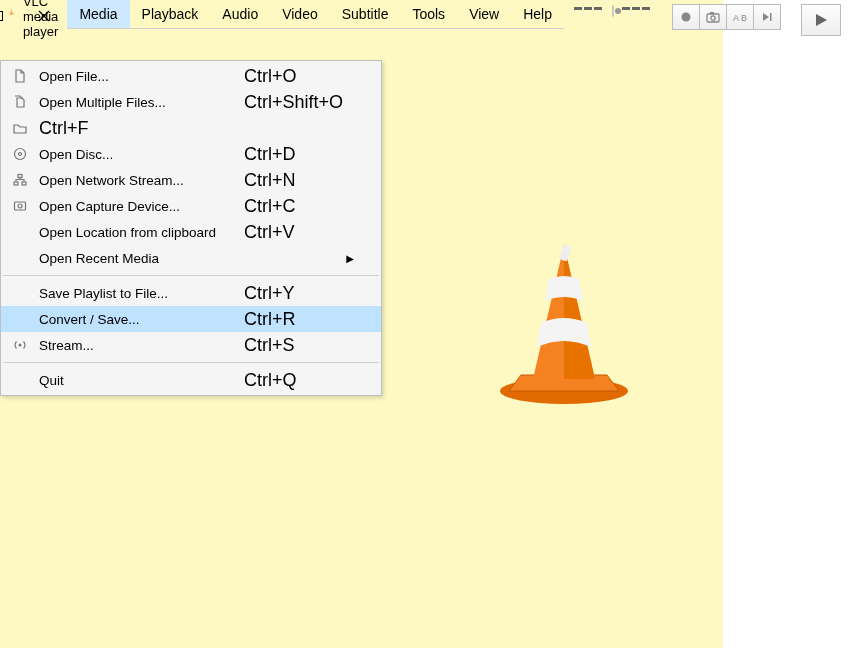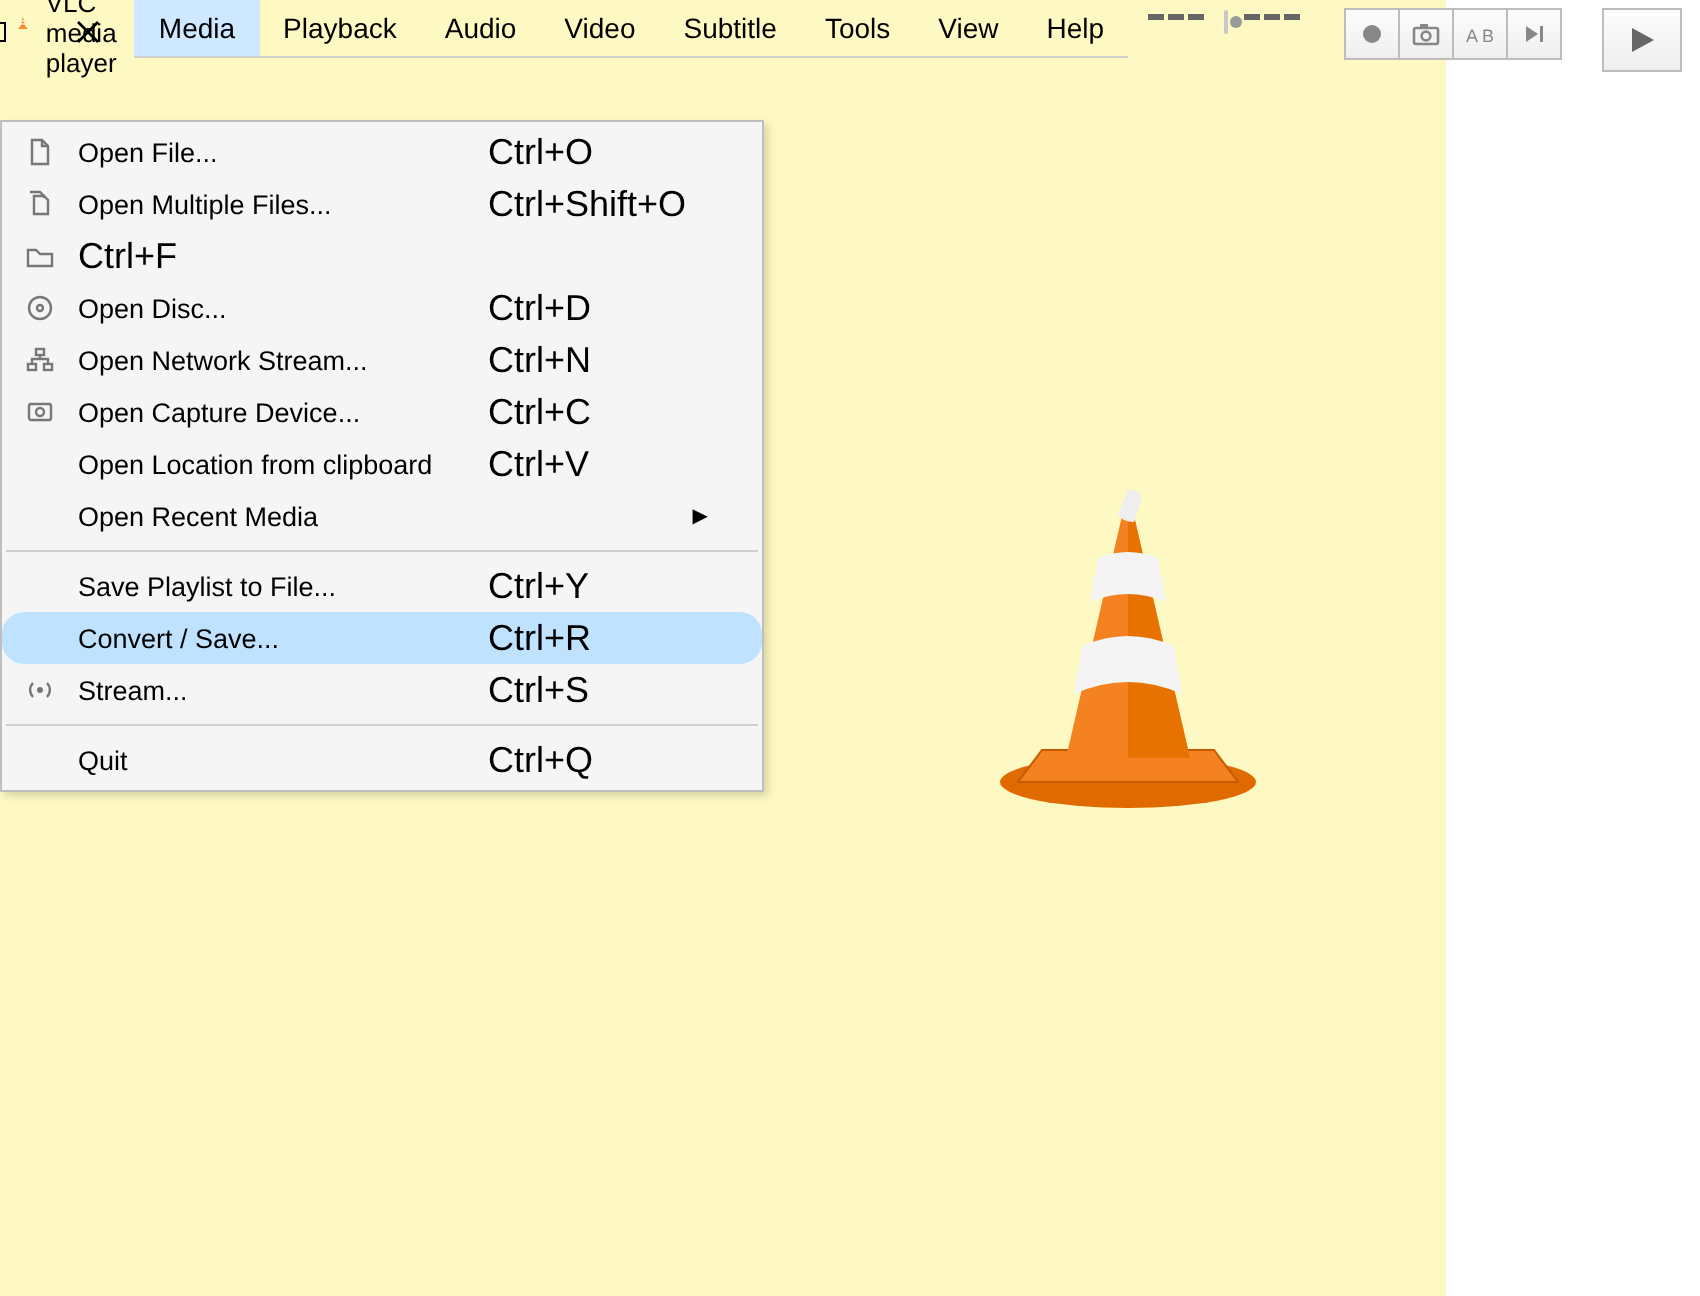--- a/index.html
+++ b/index.html
@@ -85,21 +85,21 @@
     padding: 2px 0;
   }
   .dd-item {
     height: 26px;
     display: flex;
     align-items: center;
     padding: 0 27px 0 10px;
     position: relative;
     font-size: 13.5px;
   }
-  .dd-item.highlight { background: #bfe2ff; border-radius: 11px; }
+  .dd-item.highlight { background: #bfe2ff; }
   .dd-icon {
     width: 18px; height: 18px;
     margin-right: 10px;
     display: flex; align-items: center; justify-content: center;
     flex-shrink: 0;
   }
   .dd-label { flex: 1; }
   .dd-shortcut {
     width: 100px;
     text-align: left;

